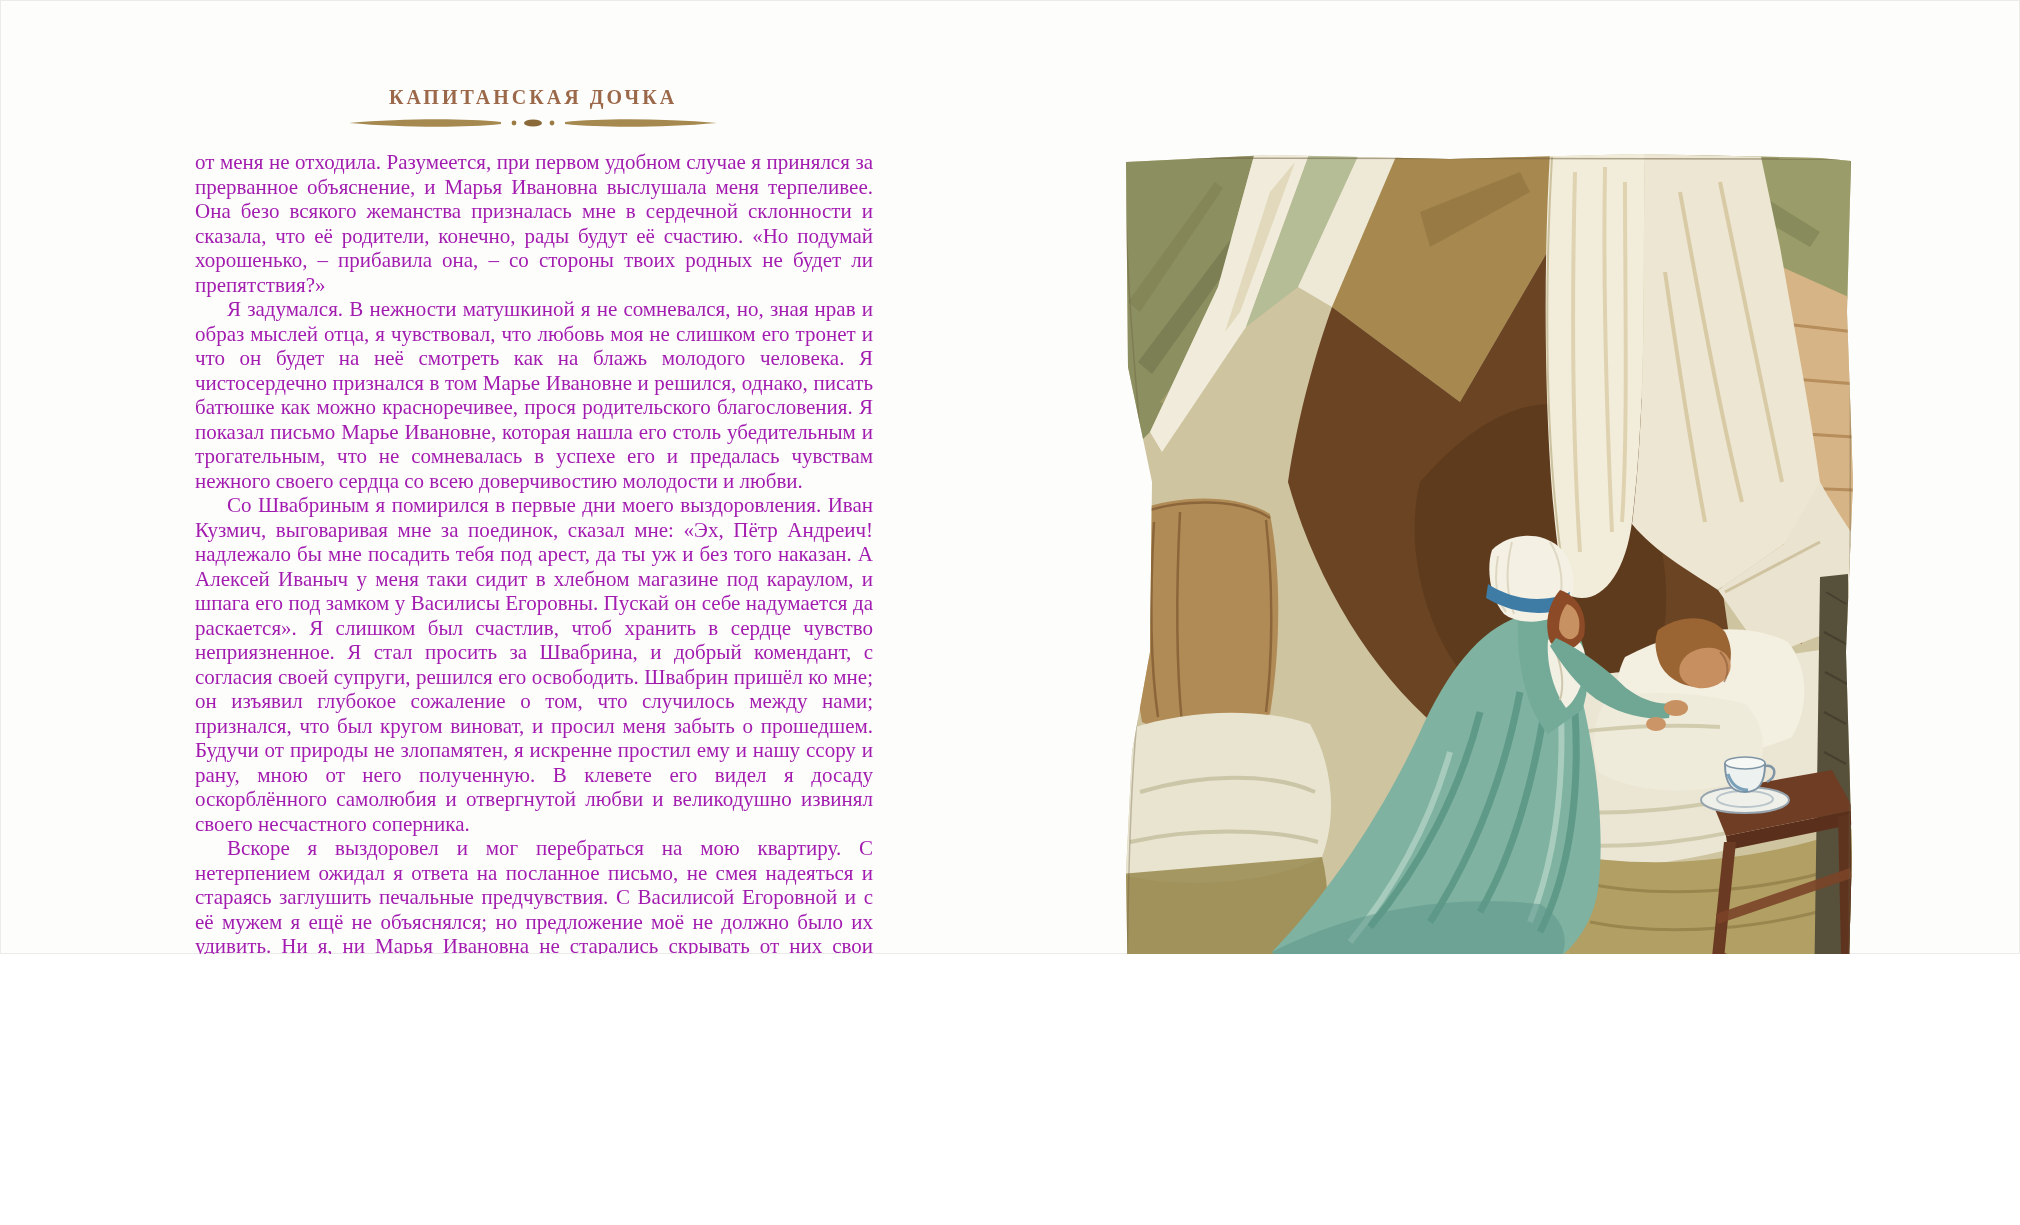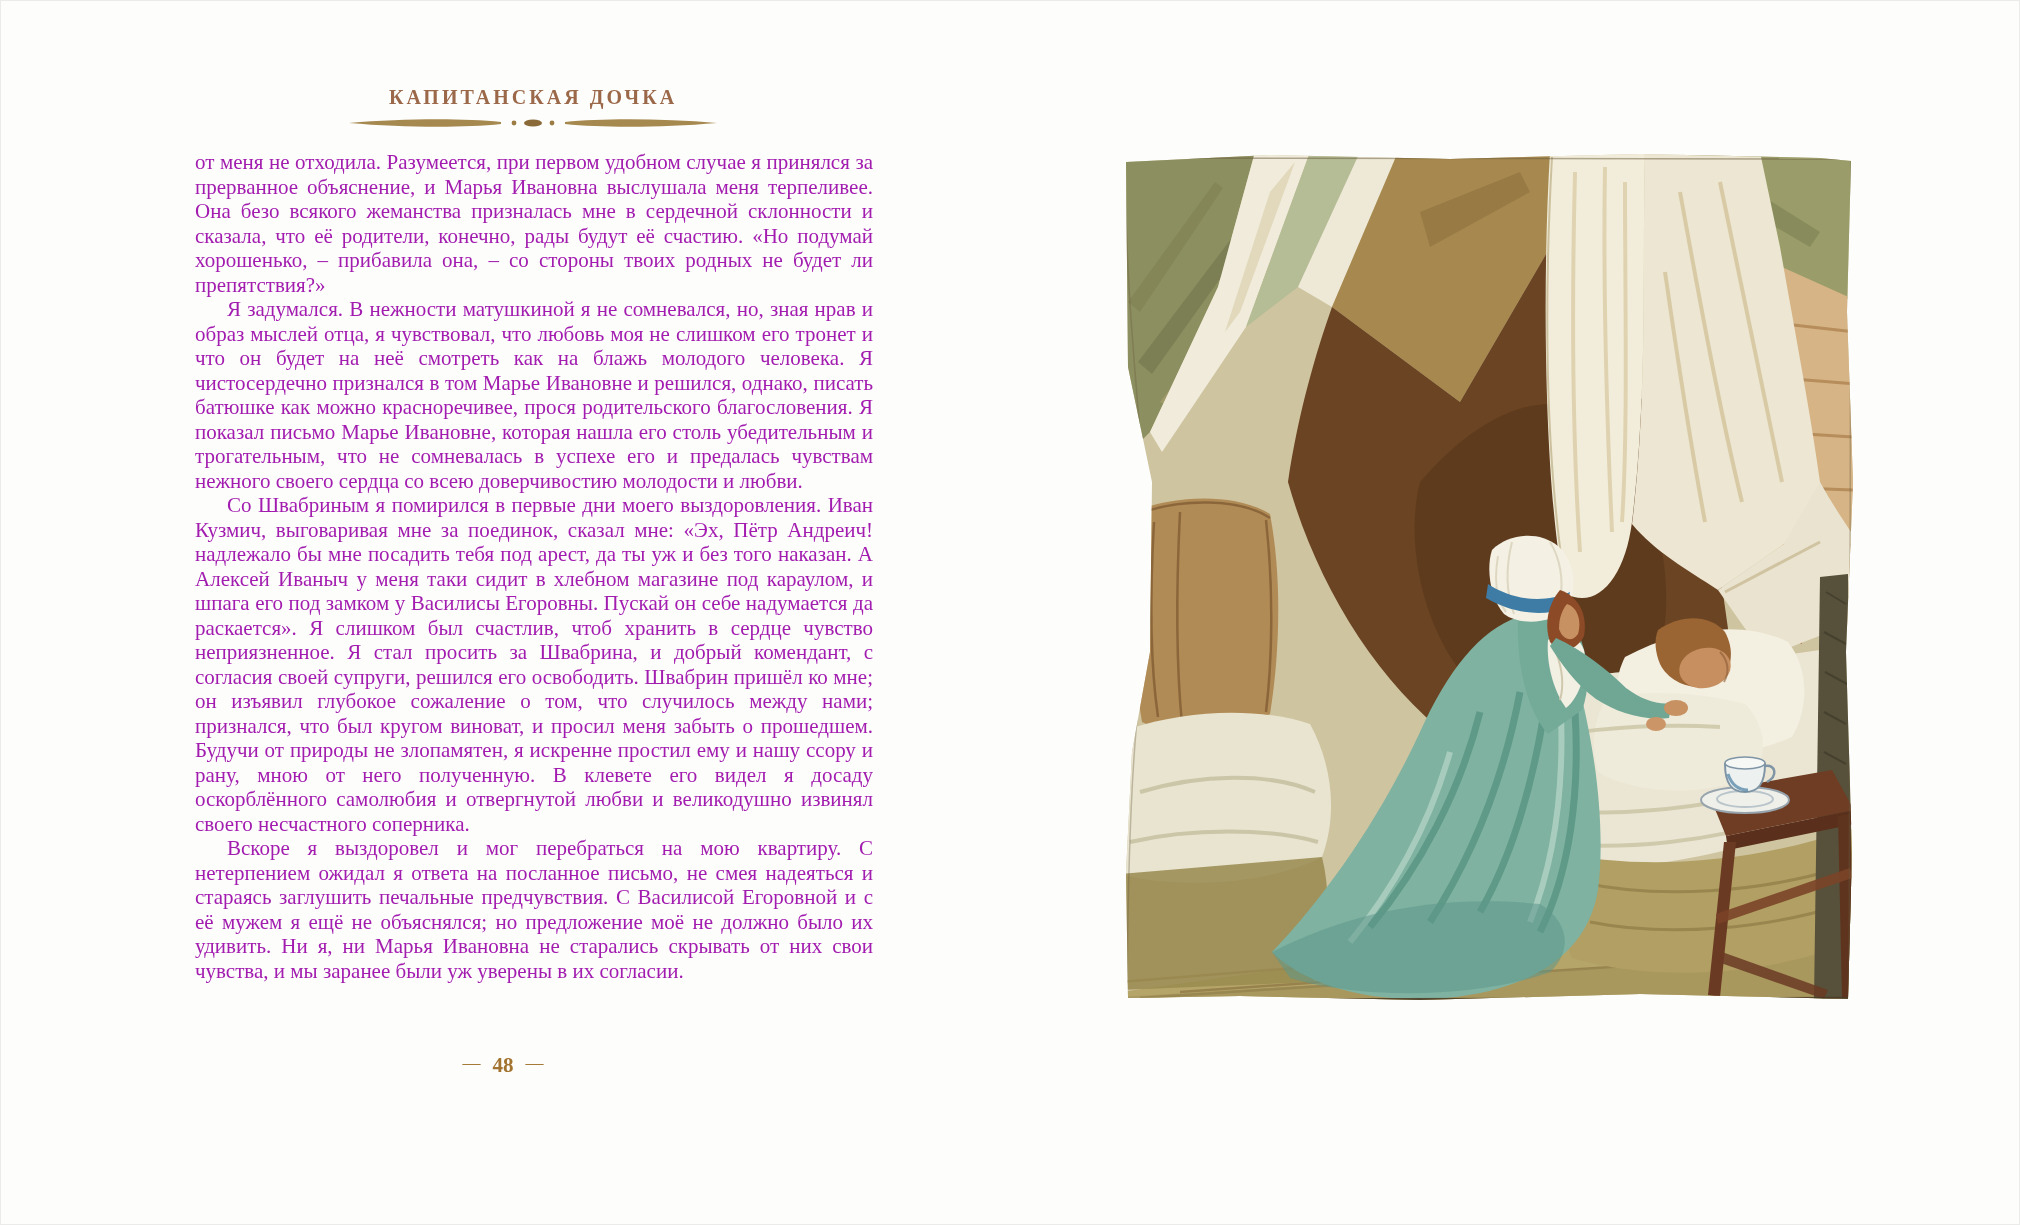--- a/index.html
+++ b/index.html
@@ -1,18 +1,18 @@
 <!DOCTYPE html>
 <html><head>
 <meta charset="utf-8">
 <style>
   html,body { margin:0; padding:0; background:#ffffff; }
   .sheet {
     position:relative;
-    width:2020px; height:1225px;
+    width:2020px; height:954px;
     background:#fdfdfc;
     box-shadow: inset 0 0 0 1px #ebebe9;
     font-family:"Liberation Serif","DejaVu Serif",serif;
     overflow:hidden;
   }
   .running-head {
     position:absolute; left:195px; top:86px; width:676px;
     text-align:center;
     font-size:20px; font-weight:bold;
     letter-spacing:3px;

